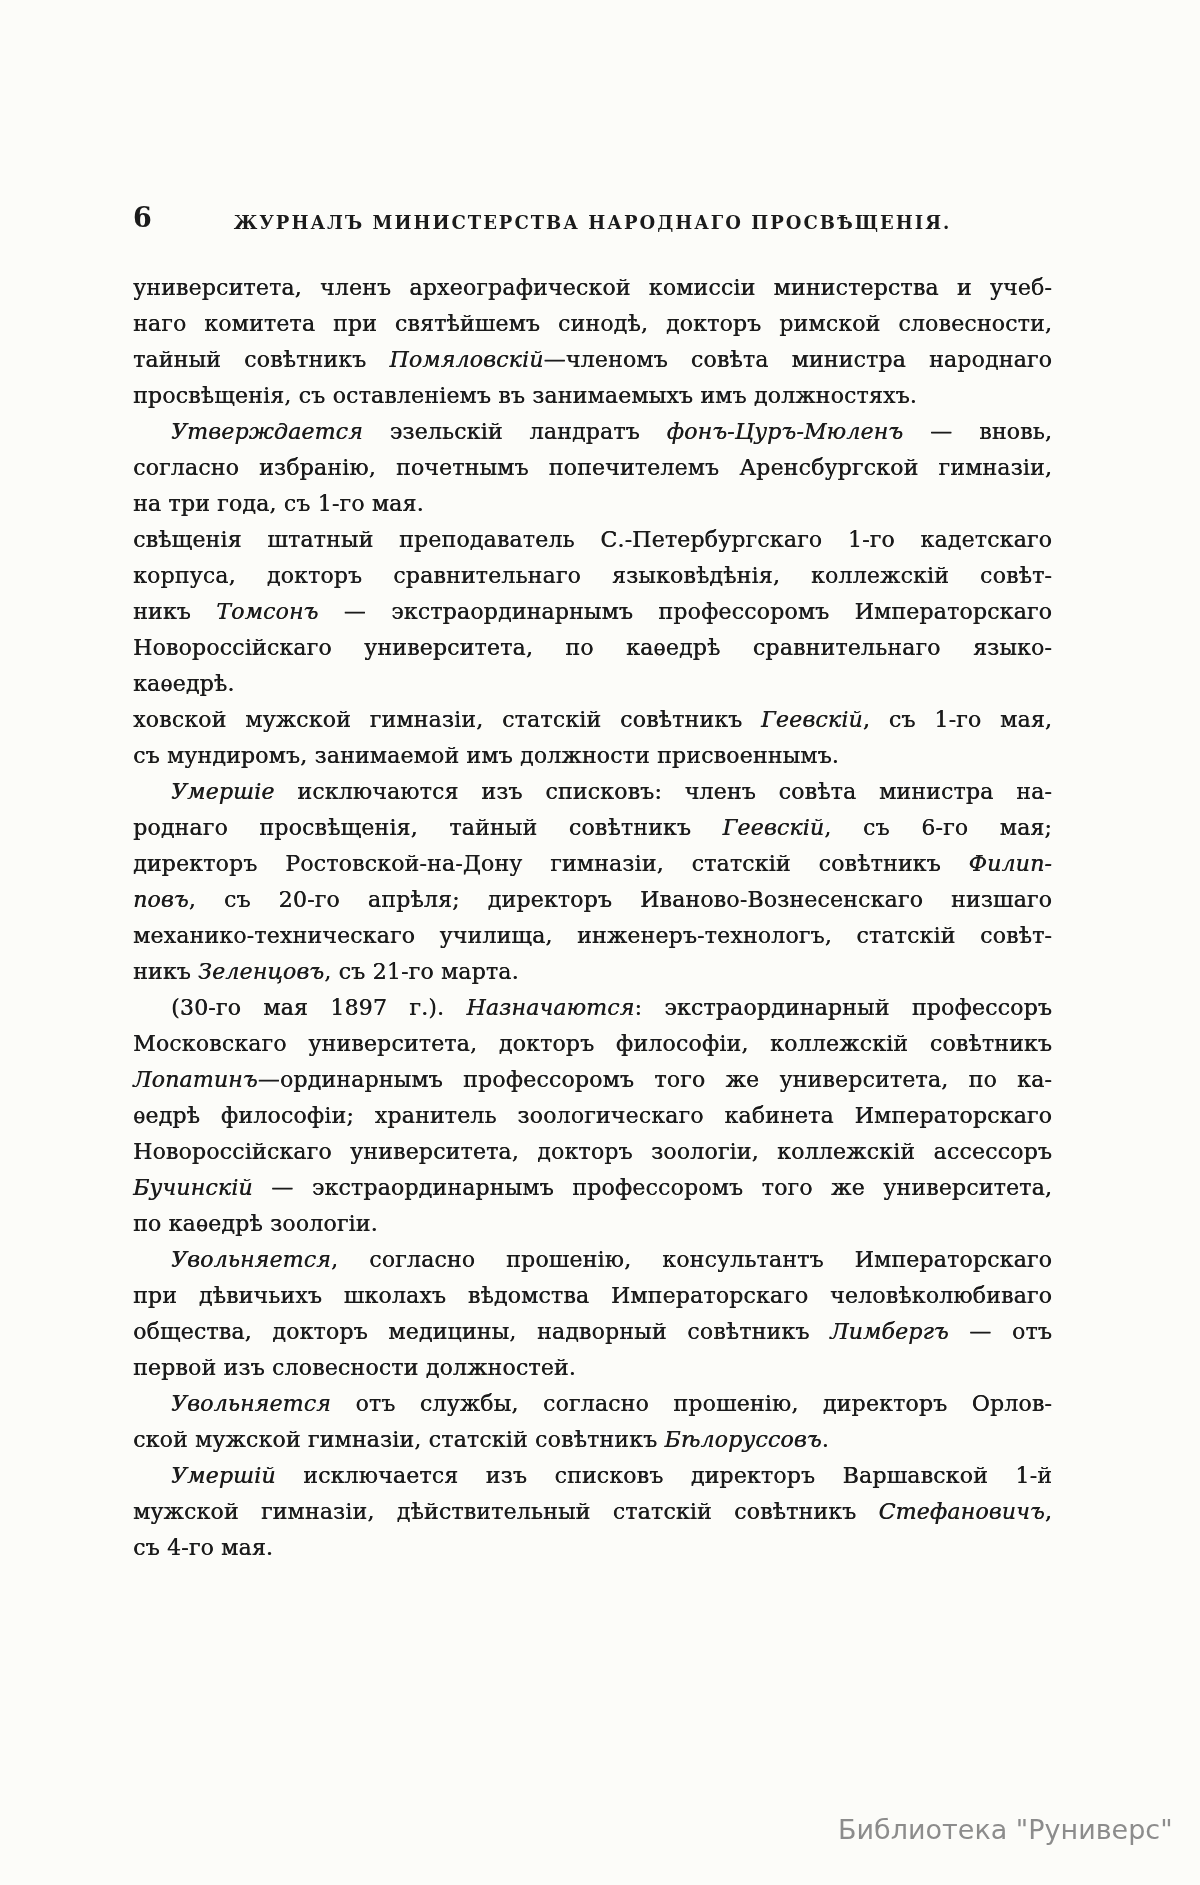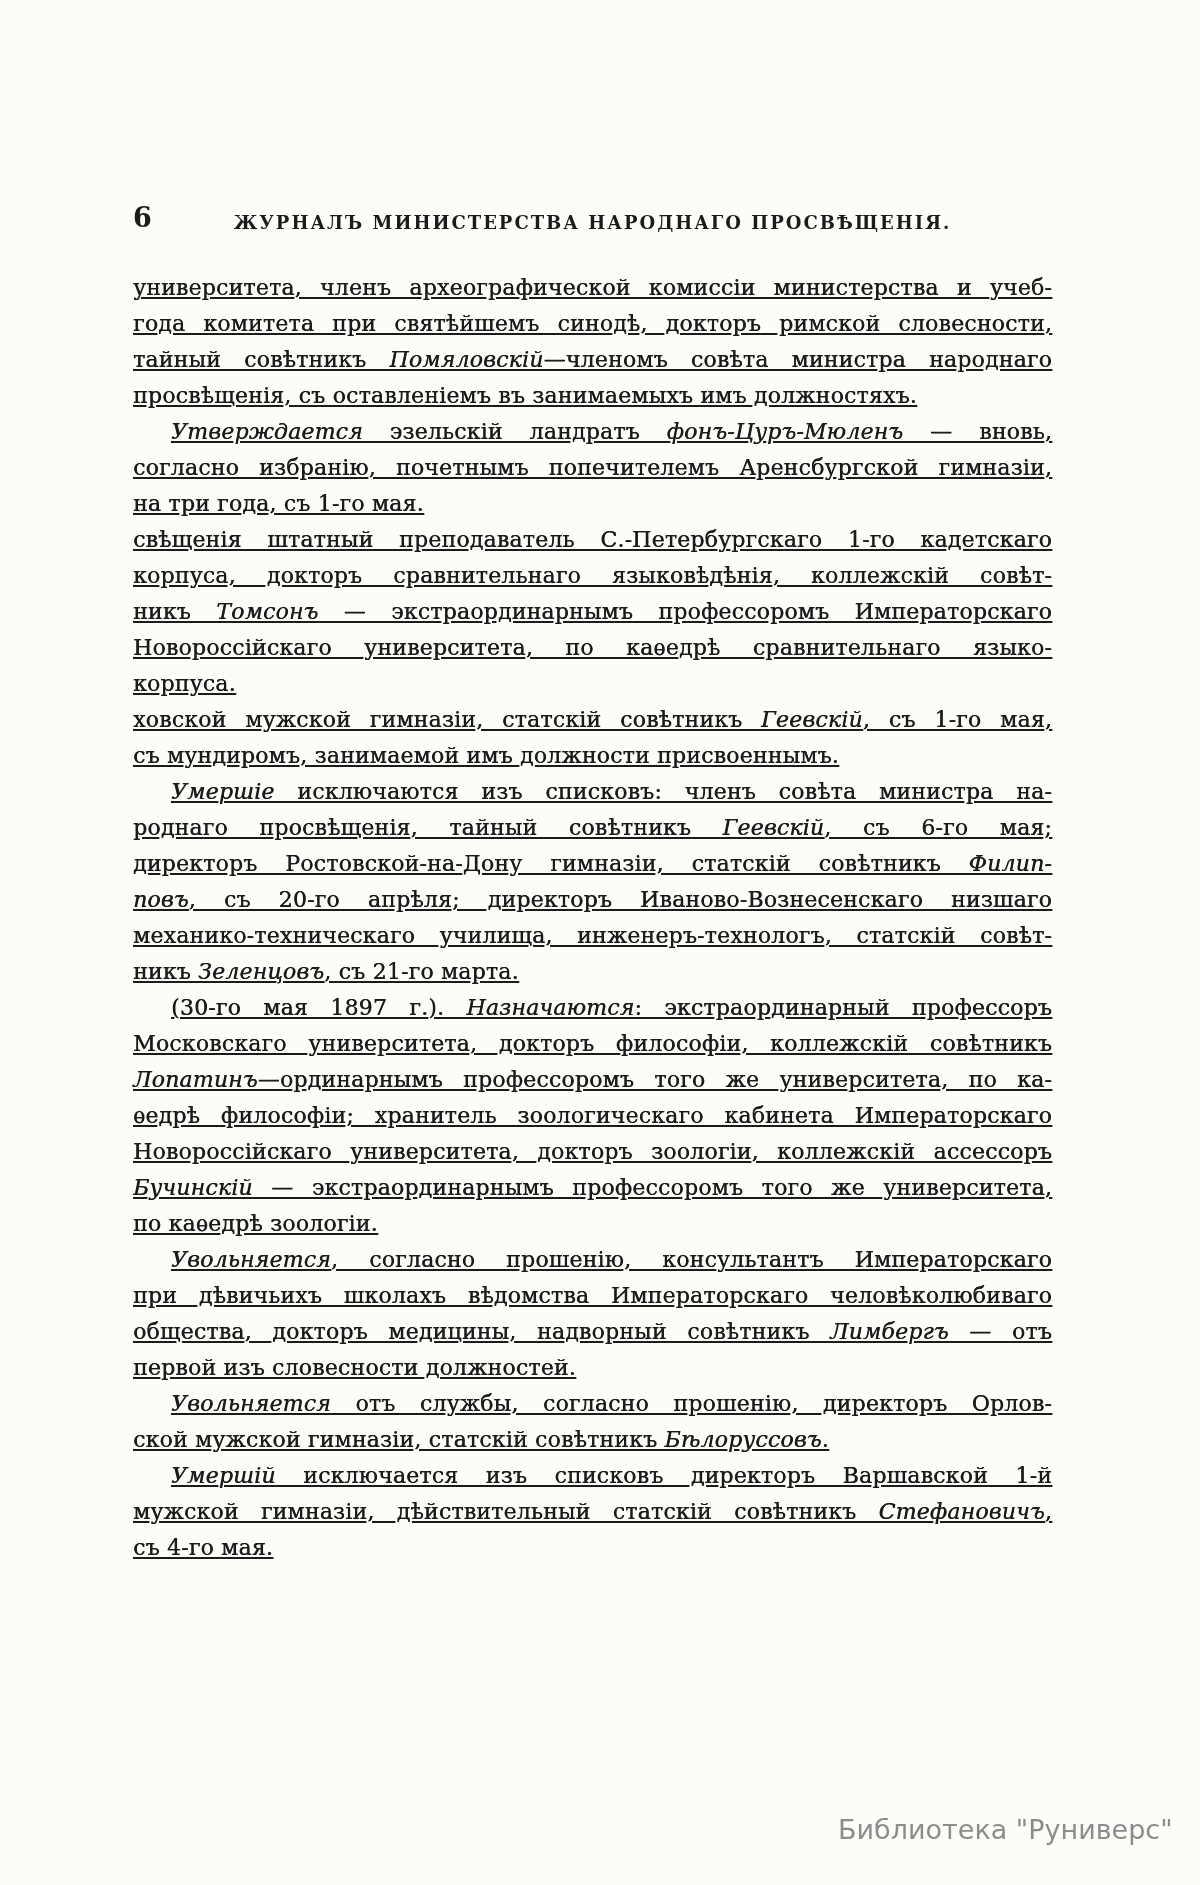--- a/index.html
+++ b/index.html
@@ -40,21 +40,20 @@
   }
   .line {
     height: 36px;
     line-height: 36px;
     font-size: 22px;
     letter-spacing: 0.2px;
     text-align: justify;
     text-align-last: justify;
     white-space: normal;
     text-shadow: 0.4px 0 0 currentColor;
-    text-decoration: underline;
   }
   .line.last { text-align-last: left; }
   .line.indent { text-indent: 38px; }
   .it { font-style: italic; }
   .watermark {
     position: absolute;
     left: 838px;
     top: 1814px;
     font-family: "DejaVu Sans", sans-serif;
     font-size: 27px;
@@ -63,31 +62,31 @@
   }
 </style>
 </head>
 <body>
 
 <div class="page" style="--bg: #fcfcf9; --ink: #1b1b1b; --wm: #8c8c8c;">
   <span class="pagenum">6</span>
   <div class="running-header">ЖУРНАЛЪ МИНИСТЕРСТВА НАРОДНАГО ПРОСВѢЩЕНІЯ.</div>
   <div id="text-block" class="text-block">
       <div class="line"><span>университета, членъ археографической комиссіи министерства и учеб-</span></div>
-      <div class="line"><span>года комитета при святѣйшемъ синодѣ, докторъ римской словесности,</span></div>
+      <div class="line"><span>наго комитета при святѣйшемъ синодѣ, докторъ римской словесности,</span></div>
       <div class="line"><span>тайный совѣтникъ </span><span class="it">Помяловскій</span><span>—членомъ совѣта министра народнаго</span></div>
       <div class="line last"><span>просвѣщенія, съ оставленіемъ въ занимаемыхъ имъ должностяхъ.</span></div>
       <div class="line indent"><span class="it">Утверждается</span><span> эзельскій ландратъ </span><span class="it">фонъ-Цуръ-Мюленъ</span><span> — вновь,</span></div>
       <div class="line"><span>согласно избранію, почетнымъ попечителемъ Аренсбургской гимназіи,</span></div>
       <div class="line last"><span>на три года, съ 1-го мая.</span></div>
       <div class="line"><span>свѣщенія штатный преподаватель С.-Петербургскаго 1-го кадетскаго</span></div>
       <div class="line"><span>корпуса, докторъ сравнительнаго языковѣдѣнія, коллежскій совѣт-</span></div>
       <div class="line"><span>никъ </span><span class="it">Томсонъ</span><span> — экстраординарнымъ профессоромъ Императорскаго</span></div>
       <div class="line"><span>Новороссійскаго университета, по каѳедрѣ сравнительнаго языко-</span></div>
-      <div class="line last"><span>корпуса.</span></div>
+      <div class="line last"><span>каѳедрѣ.</span></div>
       <div class="line"><span>ховской мужской гимназіи, статскій совѣтникъ </span><span class="it">Геевскій</span><span>, съ 1-го мая,</span></div>
       <div class="line last"><span>съ мундиромъ, занимаемой имъ должности присвоеннымъ.</span></div>
       <div class="line indent"><span class="it">Умершіе</span><span> исключаются изъ списковъ: членъ совѣта министра на-</span></div>
       <div class="line"><span>роднаго просвѣщенія, тайный совѣтникъ </span><span class="it">Геевскій</span><span>, съ 6-го мая;</span></div>
       <div class="line"><span>директоръ Ростовской-на-Дону гимназіи, статскій совѣтникъ </span><span class="it">Филип-</span></div>
       <div class="line"><span class="it">повъ</span><span>, съ 20-го апрѣля; директоръ Иваново-Вознесенскаго низшаго</span></div>
       <div class="line"><span>механико-техническаго училища, инженеръ-технологъ, статскій совѣт-</span></div>
       <div class="line last"><span>никъ </span><span class="it">Зеленцовъ</span><span>, съ 21-го марта.</span></div>
       <div class="line indent"><span>(30-го мая 1897 г.). </span><span class="it">Назначаются</span><span>: экстраординарный профессоръ</span></div>
       <div class="line"><span>Московскаго университета, докторъ философіи, коллежскій совѣтникъ</span></div>

